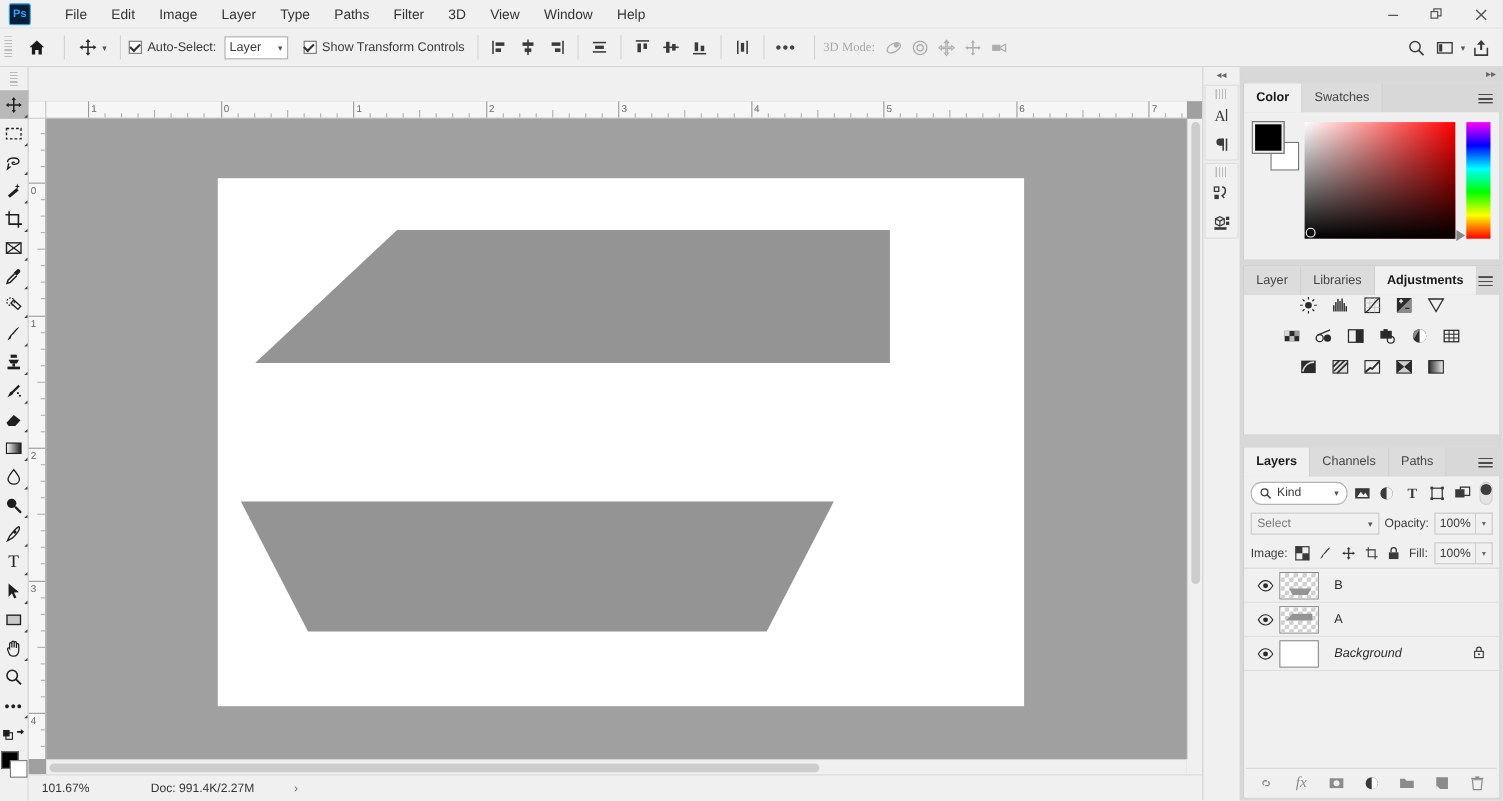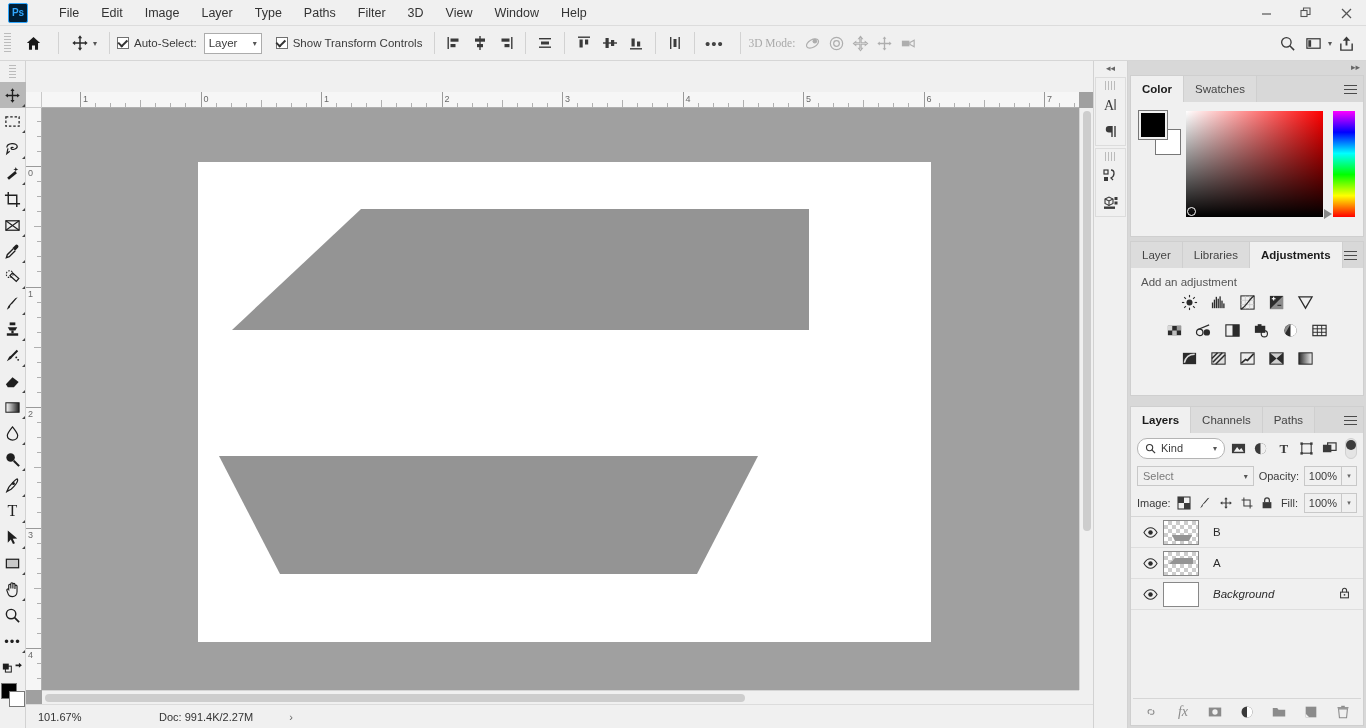--- a/index.html
+++ b/index.html
@@ -160,21 +160,21 @@
     background: #cdcdcd; border-radius: 4px;
   }
 
   
   .statusbar {
     position: absolute; left: 26px; bottom: 0; width: 1067px; height: 24px;
     background: #f0f0f0; display: flex; align-items: center;
     border-top: 1px solid #dcdcdc; font-size: 11px; color: #333;
   }
   .sb-zoom { width: 64px; padding-left: 12px; }
-  .sb-doc { margin-left: 38px; padding-left: 31px; }
+  .sb-doc { margin-left: 16px; padding-left: 31px; }
   .sb-arrow { margin-left: 36px; color: #666; font-size: 11px; }
 
   
   .iconrail {
     position: absolute; top: 61px; right: 238px; width: 35px; height: 667px;
     background: #f0f0f0; border-left: 1px solid #d2d2d2; border-right: 1px solid #d2d2d2;
     display: flex; flex-direction: column; align-items: center;
   }
   .rail-collapse { width: 35px; height: 14px; display:flex; align-items:center; justify-content:center;
                    color:#666; font-size: 9px; }
@@ -830,21 +830,20 @@
 
     <div class="panel adj-panel">
       <div class="panel-tabs">
         <div class="ptab">Layer</div>
         <div class="ptab">Libraries</div>
         <div class="ptab active">Adjustments</div>
         <div class="pmenu">
             <span class="hamb"></span>
           </div>
       </div>
-      <div class="adj-title">Add an adjustment</div>
       <div class="adj-row">
         <div class="adj-btn">
           <svg width="17" height="17" viewBox="0 0 18 18">
               <circle cx="9" cy="9" r="3.2" fill="#2b2b2b"></circle>
               <g stroke="#2b2b2b" stroke-width="1.2">
                 <line x1="9" y1="1" x2="9" y2="3.5"></line>
                 <line x1="9" y1="14.5" x2="9" y2="17"></line>
                 <line x1="1" y1="9" x2="3.5" y2="9"></line>
                 <line x1="14.5" y1="9" x2="17" y2="9"></line>
                 <line x1="3.4" y1="3.4" x2="5.2" y2="5.2"></line>

